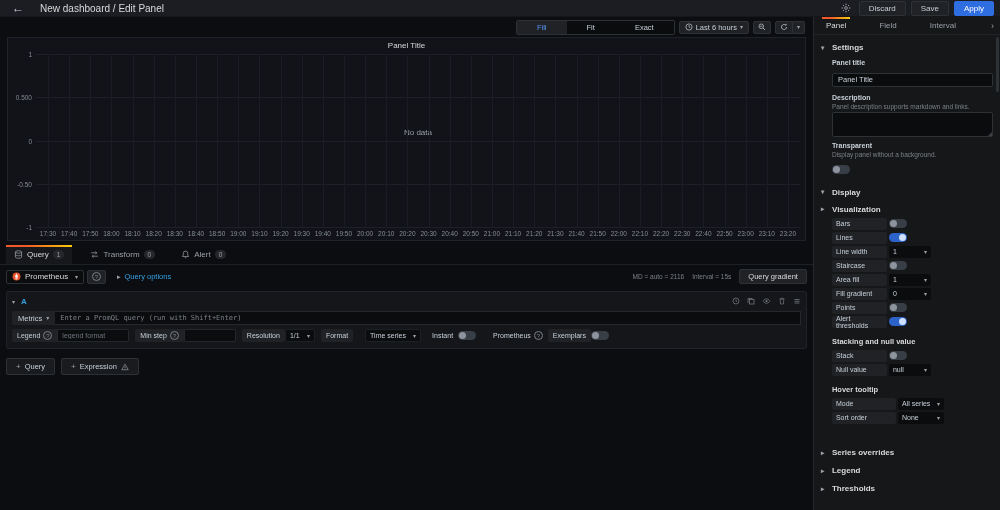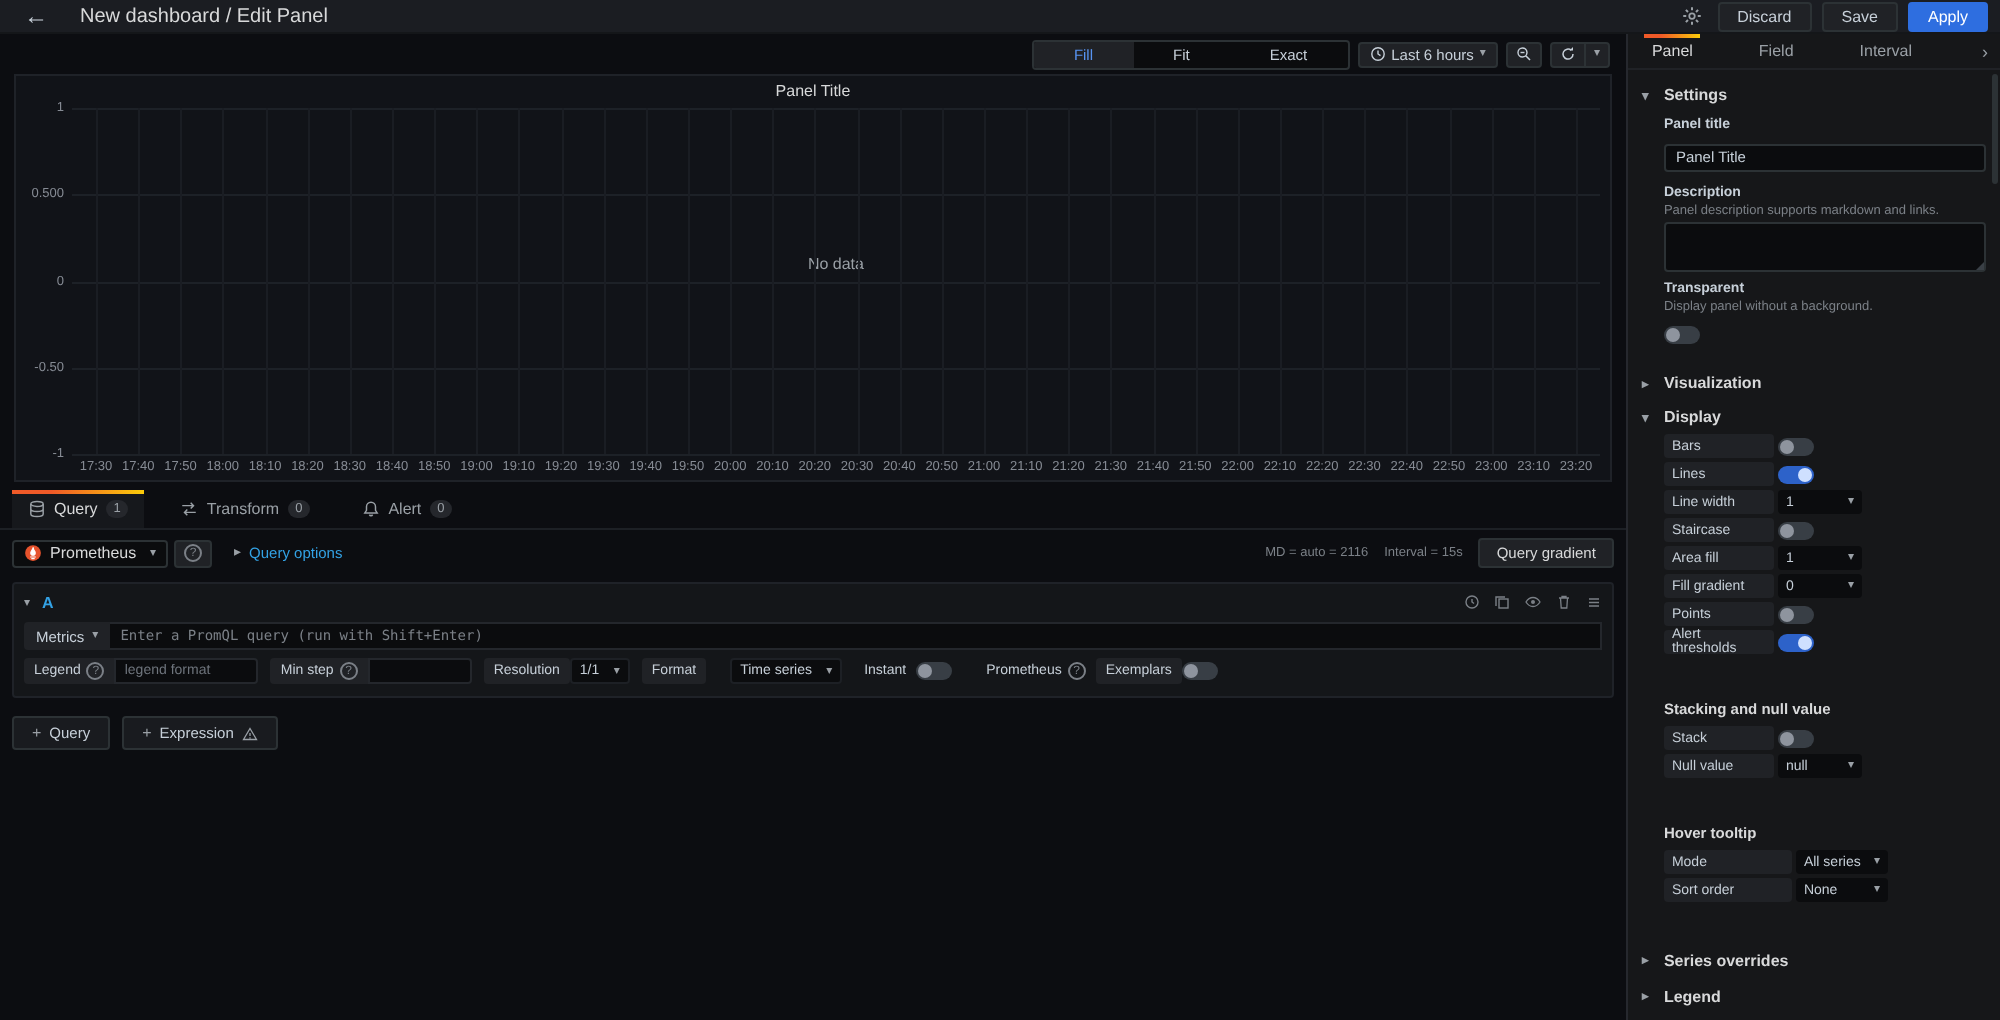--- a/index.html
+++ b/index.html
@@ -133,21 +133,21 @@
     font-family:"Liberation Sans", sans-serif; }
   .textarea { height:25px; position:relative; margin-bottom:3px; }
   .resize-nub { position:absolute; right:1px; bottom:1px; width:0; height:0;
     border-left:4px solid transparent; border-bottom:4px solid #3a4046; }
   .opt-row { display:flex; align-items:center; margin-bottom:2px; gap:2px; }
   .rlabel { width:55px; background:#202226; font-size:7px; color:#c7d0d9; padding:0 4px;
     border-radius:2px; height:12px; display:flex; align-items:center; flex:0 0 auto; }
   .opt-row .gsel { height:12px; width:42px; border:none; }
   .hover-rows .rlabel { width:64px; }
   .hover-rows .gsel { width:46px; }
-  .subhead { font-size:7.5px; color:#d8d9da; font-weight:600; margin:23px 0 4px; }
+  .subhead { font-size:7.5px; color:#d8d9da; font-weight:600; margin:9px 0 4px; }
   .collapsed-list { margin-top:12px; }
   .collapsed-list .sec { padding:4.5px 0; }
   .scrollbar { position:absolute; right:1px; top:20px; width:3px; height:55px;
     background:#2c3235; border-radius:2px; }
 
   svg { display:block; }
 </style>
 </head>
 <body>
 
@@ -488,27 +488,27 @@
           <div class="textarea">
             <textarea class="text-input" style="height: 25px; resize: none;"></textarea>
             <span class="resize-nub"></span>
           </div>
           <div class="field-label" style="margin-top:5px">Transparent</div>
           <div class="field-hint">Display panel without a background.</div>
           <span class="toggle"></span>
         </div>
 
         <div class="sec">
+          <span class="scaret">▾</span>
+          <span>Display</span>
+        </div>
+
+        <div class="sec">
           <span class="scaret">▸</span>
           <span>Visualization</span>
-        </div>
-
-        <div class="sec">
-          <span class="scaret">▾</span>
-          <span>Display</span>
         </div>
         <div class="sec-body">
           <div>
               <div class="opt-row">
                 <div class="rlabel">Bars</div>
                 <span class="toggle"></span>
               </div>
               <div class="opt-row">
                 <div class="rlabel">Lines</div>
                 <span class="toggle on"></span>

